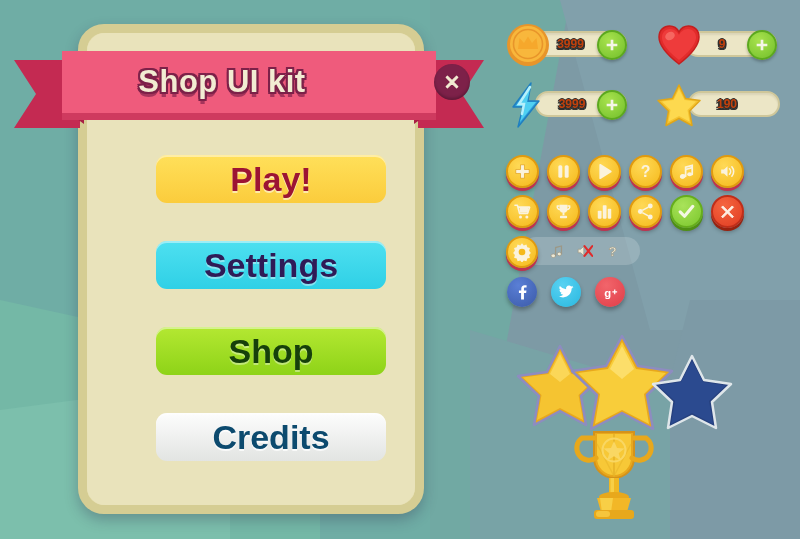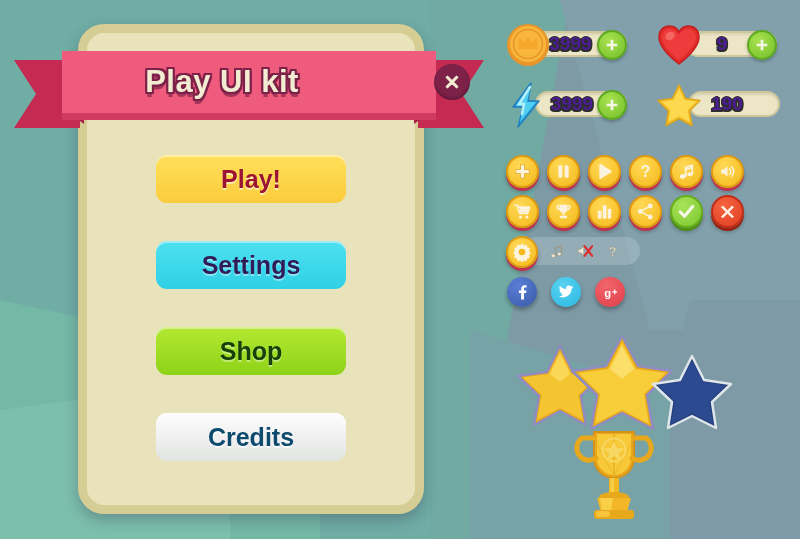--- a/index.html
+++ b/index.html
@@ -62,23 +62,23 @@
   .rb-close{
     position:absolute;right:14px;top:13px;width:36px;height:36px;border-radius:50%;
     background:#7d2149;display:flex;align-items:center;justify-content:center;cursor:pointer;
     box-shadow:inset 0 -2px 3px rgba(0,0,0,.25);
   }
   .rb-close svg{width:20px;height:20px;}
 
   
   .menu{position:absolute;left:156px;top:155px;width:190px;}
   .mbtn{
-    position:relative;width:190px;height:56px;margin-bottom:30px;border-radius:11px;
+    position:relative;width:230px;height:56px;margin-bottom:30px;border-radius:11px;
     display:flex;align-items:center;justify-content:center;cursor:pointer;
-    font-size:25px;font-weight:bold;box-sizing:border-box;
+    font-size:34px;font-weight:bold;box-sizing:border-box;
   }
   .mbtn .face{
     position:absolute;left:0;top:0;right:0;height:48px;border-radius:11px;
     box-shadow:inset 0 2px 0 rgba(255,255,255,.45);
   }
   .mbtn .edge{
     position:absolute;left:0;right:0;top:40px;height:16px;border-radius:9px;z-index:-1;
   }
   .mbtn .lbl{position:relative;z-index:2;margin-bottom:8px;}
   .mbtn .shade{
@@ -99,21 +99,21 @@
   .b-cred .lbl{color:#0c4a6e;text-shadow:0 2px 0 rgba(255,255,255,.75);}
 
   
   .res{position:absolute;display:flex;align-items:center;}
   .res-bar{
     height:26px;background:#ece6c6;border:2px solid #cfc79a;border-radius:14px;
     display:flex;align-items:center;justify-content:center;box-sizing:border-box;
     box-shadow:inset 0 2px 2px rgba(0,0,0,.08);
   }
   .res-val{
-    font-size:19px;font-weight:bold;color:#4c1d95;
+    font-size:12px;font-weight:bold;color:#c2410c;
     text-shadow:-1.5px 0 #2e2e2e,1.5px 0 #2e2e2e,0 -1.5px #2e2e2e,0 1.5px #2e2e2e,
                 1.5px 1.5px #2e2e2e,-1.5px 1.5px #2e2e2e;
   }
   .res-ico{position:absolute;left:0;z-index:3;}
   .res-plus{
     position:absolute;right:0;width:30px;height:30px;border-radius:50%;z-index:3;cursor:pointer;
     background:radial-gradient(circle at 38% 32%,#a8e24e,#72bf2a);
     border:2px solid #5ca81f;box-sizing:border-box;
     display:flex;align-items:center;justify-content:center;
     box-shadow:0 2px 3px rgba(0,0,0,.25);
@@ -211,21 +211,21 @@
       <span class="lbl">Credits</span>
     </div>
   </div>
 
   <div class="ribbon-wrap">
     <div class="rb-tail l"></div>
     <div class="rb-tail r"></div>
     <div class="rb-fold l"></div>
     <div class="rb-fold r"></div>
     <div class="rb-main"></div>
-    <div class="rb-title">Play UI kit</div>
+    <div class="rb-title">Shop UI kit</div>
     <div class="rb-close">
       <svg viewBox="0 0 24 24">
         <path d="M6.5 5 L12 10.5 L17.5 5 L19 6.5 L13.5 12 L19 17.5 L17.5 19 L12 13.5 L6.5 19 L5 17.5 L10.5 12 L5 6.5 Z" fill="#f2ecd2" stroke="#f2ecd2" stroke-width="1.4" stroke-linejoin="round"></path>
       </svg>
     </div>
   </div>
 
   <div class="res" style="left:505px;top:22px;width:122px;height:44px;">
     <div class="res-bar" style="position:absolute;left:27px;top:9px;width:95px;">
       <span class="res-val" style="margin-right:18px;">3999</span>

